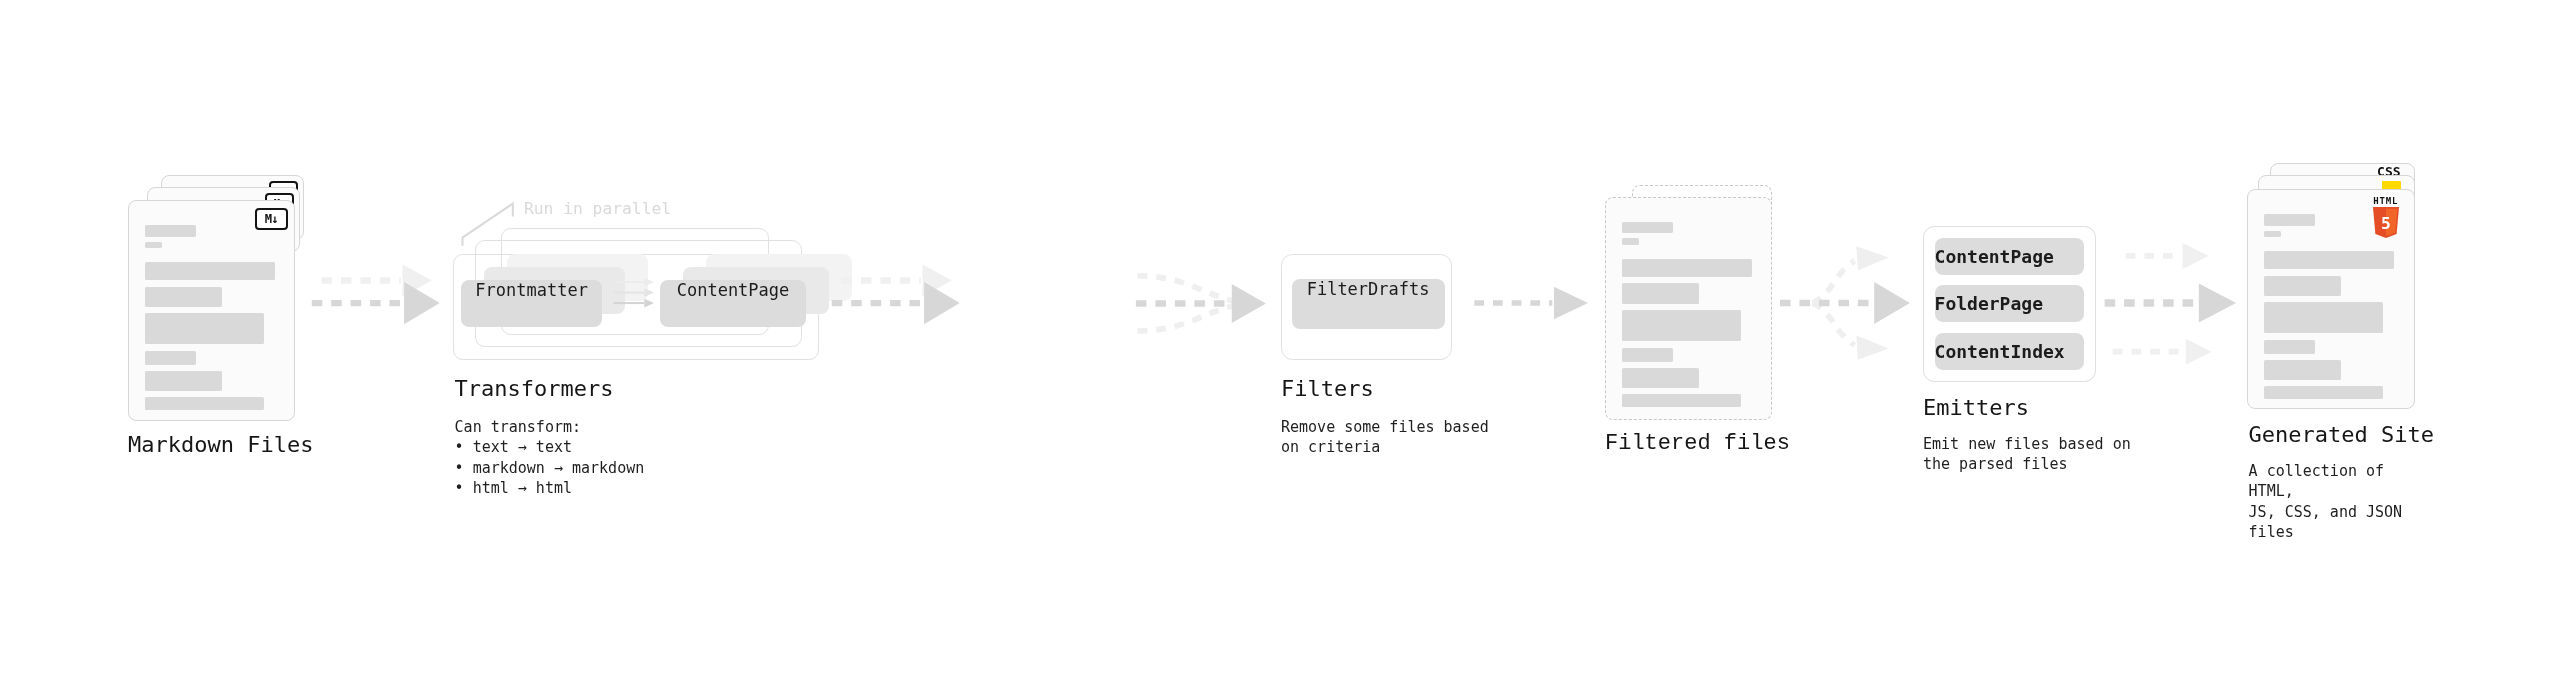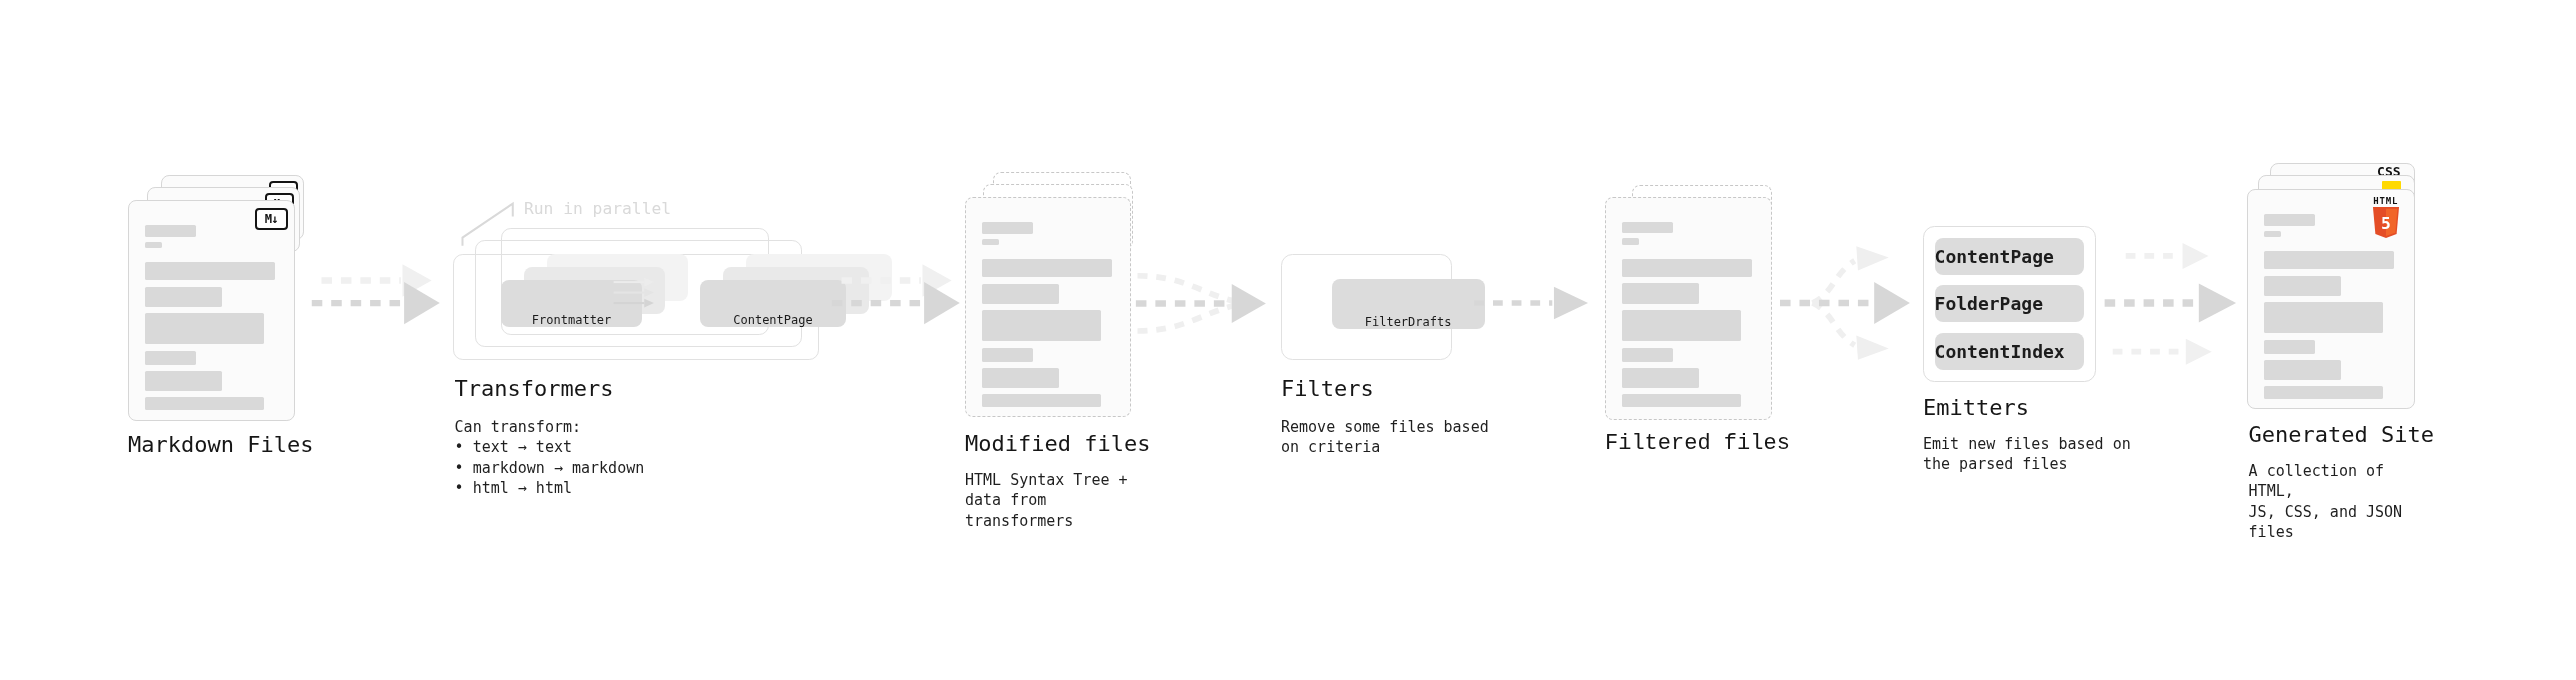--- a/index.html
+++ b/index.html
@@ -33,22 +33,22 @@
   
   .css-badge{position:absolute;top:4.1px;right:13px;width:24.4px;text-align:center;}
   .css-badge .t{font-size:13px;font-weight:bold;color:#111;line-height:7.3px;}
   .css-badge .u{height:3.3px;background:#2862e9;margin-top:0.8px;border-radius:0.8px;}
   .js-badge{position:absolute;top:4.9px;right:13px;width:19.5px;height:14px;background:#ffd902;border-radius:0.8px;}
   .html5{position:absolute;top:7.3px;right:9.8px;width:37px;text-align:center;}
   .html5 .t{font-size:9px;font-weight:bold;color:#111;letter-spacing:0.8px;line-height:9.8px;}
   
   .obox{position:absolute;border:1.6px solid #e1e1e1;border-radius:9.8px;box-sizing:border-box;}
   .chip{
-    position:absolute;background:#dcdcdc;border-radius:8.1px;display:flex;align-items:flex-end;
-    justify-content:center;font-size:12px;color:#1c1c1c;box-sizing:border-box;white-space:nowrap;margin-left:40px;
+    position:absolute;background:#dcdcdc;border-radius:8.1px;display:flex;align-items:flex-start;
+    justify-content:center;font-size:17px;color:#1c1c1c;box-sizing:border-box;white-space:nowrap;
   }
   .chip.g1{background:#e9e9e9;color:#b9b9b9;}
   .chip.g2{background:#f3f3f3;color:#dddddd;}
   .chip.g1 .lbl,.chip.g2 .lbl{visibility:hidden;}
   
   .emit-box{position:absolute;border:1.6px solid #dedede;border-radius:11.4px;box-sizing:border-box;
     display:flex;flex-direction:column;gap:10.6px;padding:10.6px;background:#ffffff;}
   .emit-chip{background:#dcdcdc;border-radius:8.1px;height:37px;display:flex;align-items:center;
     justify-content:flex-start;font-size:18px;color:#1c1c1c;font-weight:bold;}
   
@@ -143,39 +143,20 @@
  • html → html</div>
   </div>
 
   <svg class="arrow-svg" style="left:830px;top:261px;" width="138" height="81" viewBox="0 0 170 100">
     <line x1="14" y1="24" x2="112" y2="24" stroke="#f0f0f0" stroke-width="8" stroke-dasharray="13 11"></line>
     <polygon points="114,4 150,24 114,44" fill="#f0f0f0"></polygon>
     <line x1="2" y1="52" x2="114" y2="52" stroke="#d7d7d7" stroke-width="8" stroke-dasharray="13 11"></line>
     <polygon points="116,26 160,52 116,78" fill="#d7d7d7"></polygon>
   </svg>
 
-  <div class="file-stack" style="left:965px;top:160px;width:179px;height:358px;">
-    <div class="file-card dashed" style="left:28.4px;top:12.2px;width:138px;height:65px;z-index:1;background:#ffffff;"></div>
-    <div class="file-card dashed" style="left:18px;top:24.4px;width:150px;height:65px;z-index:2;background:#ffffff;"></div>
-    <div class="file-card dashed" style="left:0;top:37px;width:166px;height:220px;z-index:3;">
-      <div class="bars">
-        <div class="bar b1"></div>
-          <div class="bar b2"></div>
-          <div class="bar b3"></div>
-          <div class="bar b4"></div>
-        <div class="bar b5"></div>
-          <div class="bar b6"></div>
-          <div class="bar b7"></div>
-          <div class="bar b8"></div>
-      </div>
-    </div>
-    <div class="sec-label" style="left:0;top:271px;">Modified files</div>
-    <div class="sec-desc" style="left:0;top:310px;">HTML Syntax Tree +
-data from transformers</div>
-  </div>
 
   <svg class="arrow-svg" style="left:1134px;top:266px;" width="137" height="78" viewBox="0 0 168 96">
     <path d="M4,12 C60,12 84,34 122,43" fill="none" stroke="#efefef" stroke-width="7" stroke-dasharray="12 11"></path>
     <path d="M4,80 C60,80 84,58 122,49" fill="none" stroke="#efefef" stroke-width="7" stroke-dasharray="12 11"></path>
     <line x1="2" y1="46" x2="118" y2="46" stroke="#d7d7d7" stroke-width="8" stroke-dasharray="13 11"></line>
     <polygon points="120,22 162,46 120,70" fill="#d7d7d7"></polygon>
   </svg>
 
   <div class="file-stack" style="left:1281px;top:254px;width:211px;height:228px;">
     <div class="obox" style="left:0;top:0;width:171px;height:106px;border-radius:11.4px;"></div>

